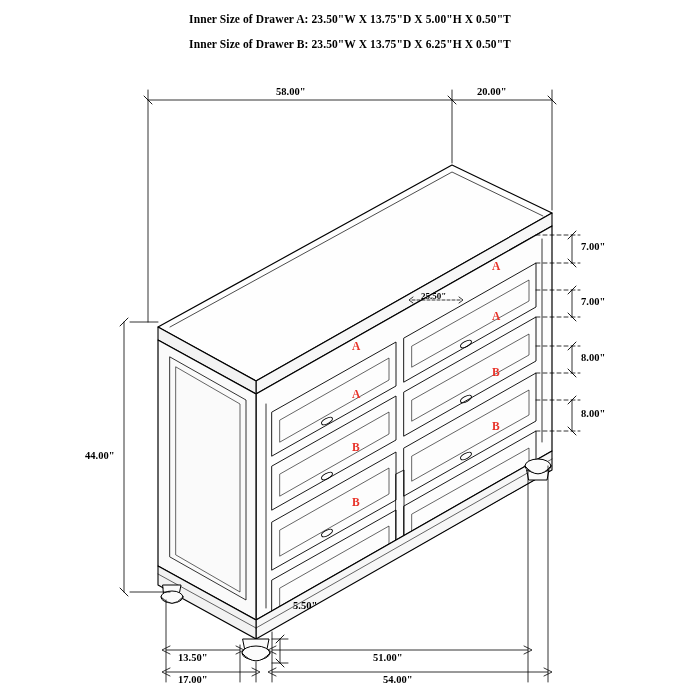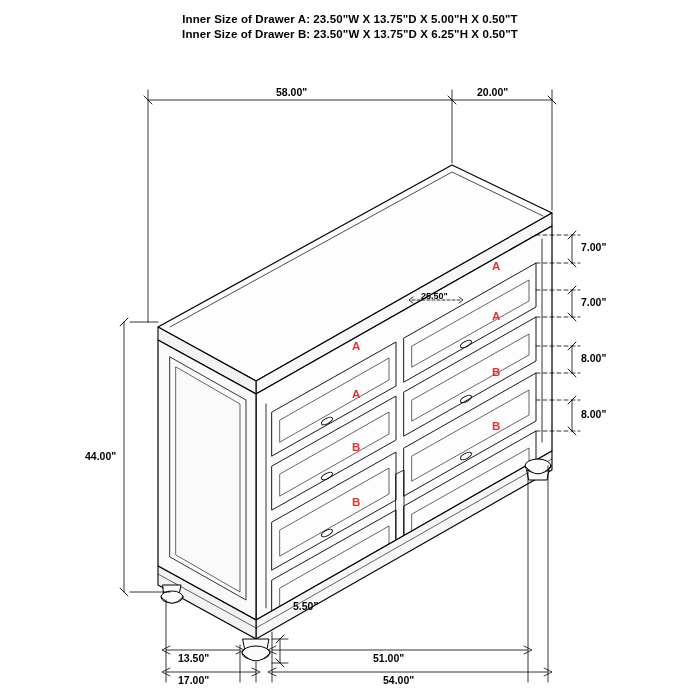--- a/index.html
+++ b/index.html
@@ -5,35 +5,35 @@
   html, body {
     margin: 0;
     padding: 0;
     background: #ffffff;
   }
   #root {
     position: relative;
     width: 700px;
     height: 700px;
     background: #ffffff;
-    font-family: Liberation Sans, sans-serif;
+    font-family: Liberation Serif, serif;
     overflow: hidden;
   }
   .hdr {
     position: absolute;
     left: 0;
     width: 700px;
     text-align: center;
     font-size: 11.5px;
     font-weight: bold;
     color: #000;
     letter-spacing: 0.1px;
   }
   #hdr1 { top: 13px; }
-  #hdr2 { top: 28px; }
+  #hdr2 { top: 38px; }
 
   svg#art {
     position: absolute;
     left: 0;
     top: 0;
     width: 700px;
     height: 700px;
   }
   .dimlabel {
     position: absolute;

